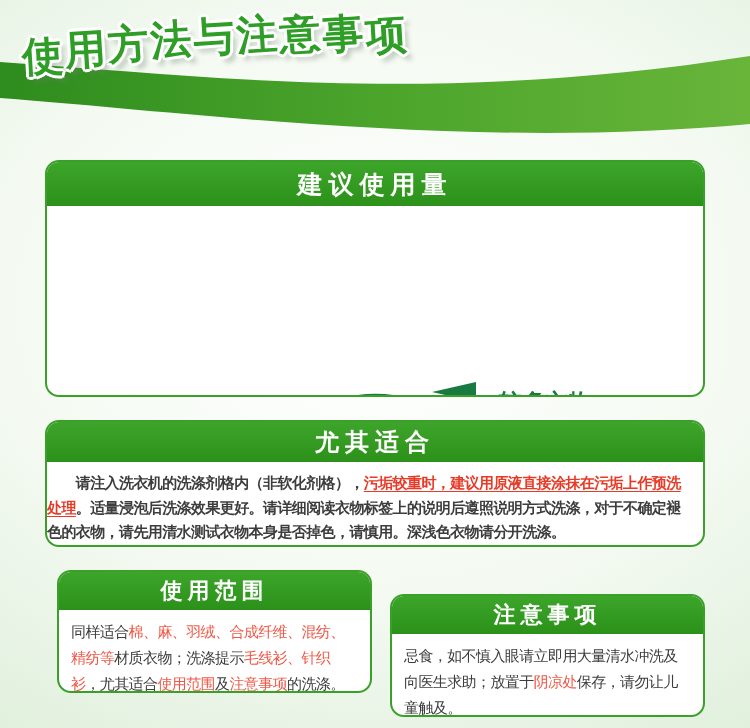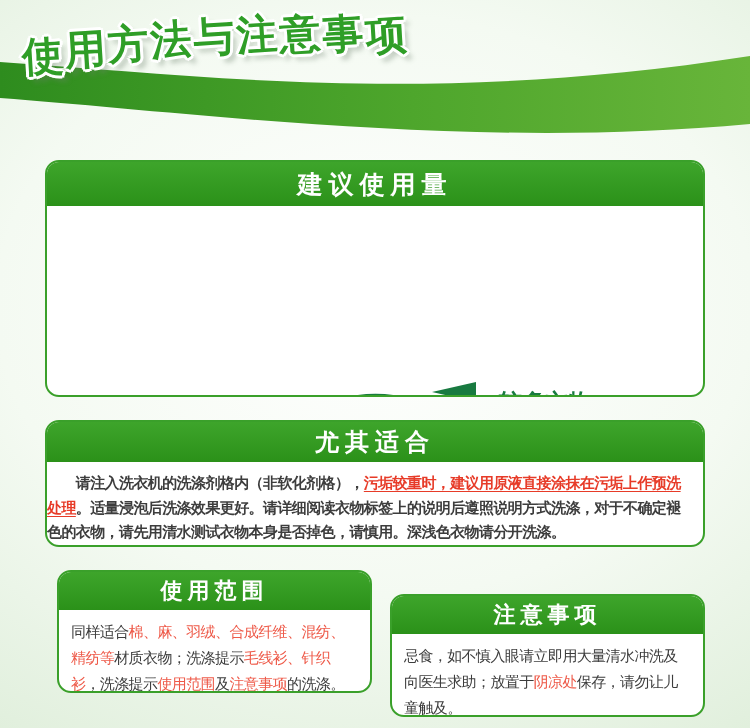--- a/index.html
+++ b/index.html
@@ -98,21 +98,21 @@
 
   </section>
 
   <section class="panel panel-tips">
     <div class="panel-header">尤其适合</div>
     <p class="body-text" style="margin:0;"><span>　　请注入洗衣机的洗涤剂格内（非软化剂格），</span><span class="red-u">污垢较重时，建议用原液直接涂抹在污垢上作预洗处理</span><span>。适量浸泡后洗涤效果更好。请详细阅读衣物标签上的说明后遵照说明方式洗涤，对于不确定褪色的衣物，请先用清水测试衣物本身是否掉色，请慎用。深浅色衣物请分开洗涤。</span></p>
   </section>
 
   <section class="panel panel-scope">
     <div class="panel-header">使用范围</div>
-    <p class="body-text" style="margin:0;"><span>同样适合</span><span class="red">棉、麻、羽绒、合成纤维、混纺、精纺等</span><span>材质衣物；洗涤提示</span><span class="red">毛线衫、针织衫</span><span>，洗涤提示</span><span class="red">使用范围</span><span>及</span><span class="red">注意事项</span><span>的洗涤。</span></p>
+    <p class="body-text" style="margin:0;"><span>同样适合</span><span class="red">棉、麻、羽绒、合成纤维、混纺、精纺等</span><span>材质衣物；洗涤提示</span><span class="red">毛线衫、针织衫</span><span>，尤其适合</span><span class="red">使用范围</span><span>及</span><span class="red">注意事项</span><span>的洗涤。</span></p>
   </section>
 
   <section class="panel panel-precautions">
     <div class="panel-header">注意事项</div>
     <p class="body-text" style="margin:0;"><span>忌食，如不慎入眼请立即用大量清水冲洗及向医生求助；放置于</span><span class="red">阴凉处</span><span>保存，请勿让儿童触及。</span></p>
   </section>
 
 </div>
 
 </body></html>

